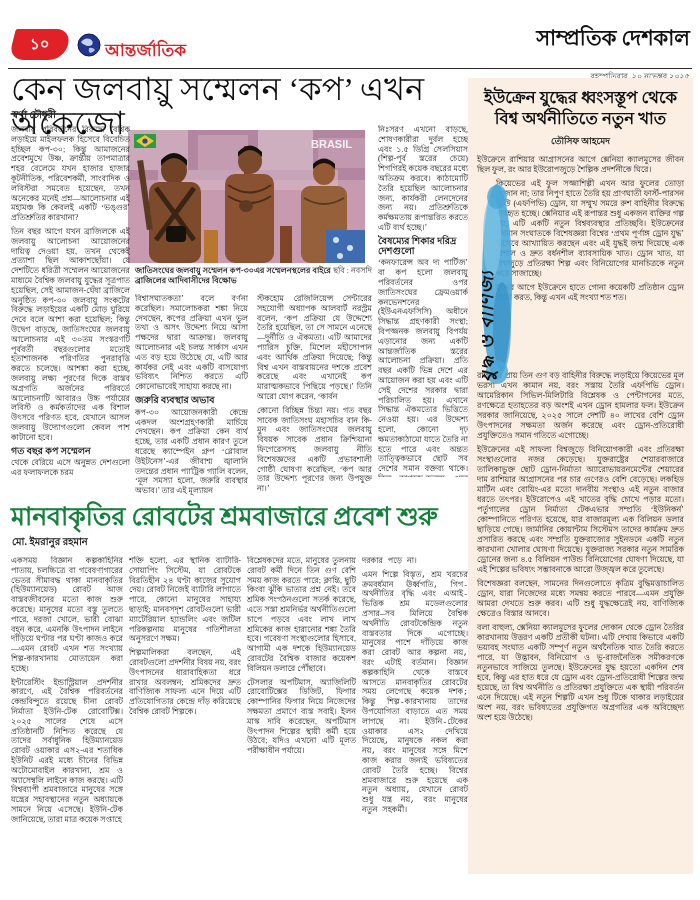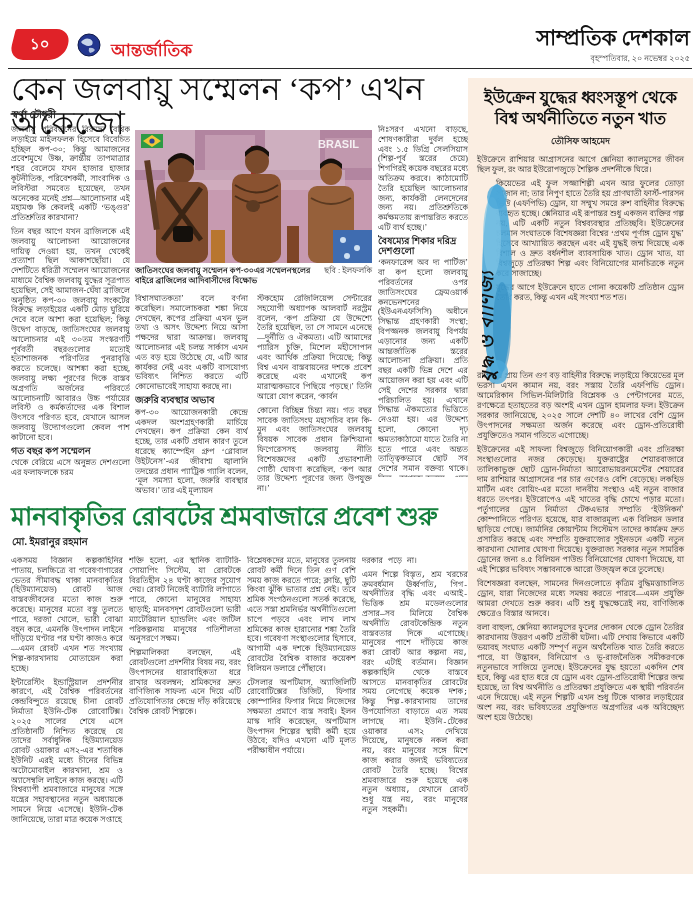--- a/index.html
+++ b/index.html
@@ -6,40 +6,40 @@
   html,body { width:700px; height:900px; }
   body { background:#e9e9e6; font-family:"Liberation Serif","DejaVu Serif",serif; color:#1b1b1b; }
   .page { position:relative; width:700px; height:900px; background:#ffffff; overflow:hidden; }
 
   
   .badge { position:absolute; left:12px; top:29px; width:56px; height:31px;
            background:#e02228; border-radius:2px 15px 15px 15px; transform:skewX(-14deg);
            display:flex; align-items:center; justify-content:center; }
   .badge span { transform:skewX(14deg); color:#fff; font-size:15px; font-weight:bold; }
   .globe { position:absolute; left:77px; top:33px; width:24px; height:24px; }
-  .section-name { position:absolute; left:111px; top:37px; color:#e02228; font-size:17px; font-weight:bold; }
+  .section-name { position:absolute; left:105px; top:37px; color:#e02228; font-size:17px; font-weight:bold; }
   .masthead { position:absolute; right:10px; top:27px; text-align:right; }
   .masthead-title { font-size:21px; font-weight:bold; color:#111; line-height:1.1; }
-  .masthead-date { font-size:8px; color:#444; margin-top:2px; }
+  .masthead-date { font-size:8px; color:#444; margin-top:20px; }
   .header-rule { position:absolute; left:8px; right:8px; top:68px; border-top:1.5px solid #2b2b2b; }
 
   
   .col { position:absolute; text-align:justify; font-size:8px; line-height:9.8px; overflow:hidden; color:#222; }
   .col p.p { margin-bottom:4px; }
   .col h4.subhead { font-size:9.5px; font-weight:bold; margin:3px 0 2px; text-align:left; }
   .byline { font-size:10px; font-weight:bold; color:#222; }
 
   
   .a1-headline { position:absolute; left:11px; top:73px; width:456px; font-size:32px; font-weight:normal; line-height:1.05; color:#0d0d0d; }
   .a1-byline { position:absolute; left:12px; top:107px; }
   #a1c1 { left:11px;  top:125px; width:119px; height:376px; }
   #a1c2 { left:135px; top:294px; width:113px; height:208px; }
   #a1c3 { left:257px; top:294px; width:115px; height:208px; }
   #a1c4 { left:378px; top:125px; width:90px;  height:352px; }
-  .photo { position:absolute; left:135px; top:130px; width:237px; height:133px; overflow:hidden; background:#5eead4; }
+  .photo { position:absolute; left:128px; top:130px; width:237px; height:133px; overflow:hidden; background:#5eead4; }
   .caption { position:absolute; left:135px; top:266px; width:237px; font-size:8px; font-weight:bold; line-height:10px; color:#222; }
   .caption .credit { float:right; font-weight:normal; color:#333; }
 
   
   .a2-headline { position:absolute; left:11px; top:504px; width:460px; font-size:25px; font-weight:bold; line-height:1.05; color:#15803d; }
   .a2-byline { position:absolute; left:12px; top:534px; }
   #a2c1 { left:11px;  top:556px; width:112px; height:322px; }
   #a2c2 { left:129px; top:556px; width:112px; height:322px; }
   #a2c3 { left:247px; top:556px; width:109px; height:322px; }
   #a2c4 { left:362px; top:556px; width:106px; height:322px;font-family:Liberation Mono, monospace; }
@@ -127,21 +127,21 @@
       <rect x="198" y="100" width="39" height="33" fill="#3f6cb0"></rect>
       <circle cx="208" cy="110" r="3" fill="#cfe0f2"></circle>
       <circle cx="222" cy="118" r="3" fill="#cfe0f2"></circle>
       <circle cx="212" cy="126" r="3" fill="#cfe0f2"></circle>
 
       <rect x="76" y="100" width="14" height="33" fill="#b8762f"></rect>
       <rect x="152" y="96" width="12" height="37" fill="#7e4526"></rect>
     </svg>
   </div>
   <div class="caption">
-    <span class="credit">ছবি : ইলফলকি</span>
+    <span class="credit">ছবি : নবসদি</span>
     <span>জাতিসংঘের জলবায়ু সম্মেলন কপ-৩০এর সম্মেলনস্থলের বাইরে ব্রাজিলের আদিবাসীদের বিক্ষোভ</span>
   </div>
 
   <div class="col" id="a1c1">
       <p class="p">জলবায়ু পরিবর্তনের বিরুদ্ধে বৈশ্বিক লড়াইয়ে মাইলফলক হিসেবে বিবেচিত হচ্ছিল কপ-৩০; কিন্তু আমাজনের প্রবেশমুখে উষ্ণ, ক্রান্তীয় তাপমাত্রার শহর বেলেমে যখন হাজার হাজার কূটনীতিক, পরিবেশকর্মী, সাংবাদিক ও লবিস্টরা সমবেত হয়েছেন, তখন অনেকের মনেই প্রশ্ন—আলোচনার এই মহামঞ্চ কি কেবলই একটি ‘ভঙ্গুর’ প্রতিশ্রুতির কারখানা?</p>
       <p class="p">তিন বছর আগে যখন ব্রাজিলকে এই জলবায়ু আলোচনা আয়োজনের দায়িত্ব দেওয়া হয়, তখন থেকেই প্রত্যাশা ছিল আকাশছোঁয়া। যে দেশটিতে ধরিত্রী সম্মেলন আয়োজনের মাধ্যমে বৈশ্বিক জলবায়ু যুদ্ধের সূত্রপাত হয়েছিল, সেই আমাজন-ঘেঁষা ব্রাজিলে অনুষ্ঠিত কপ-৩০ জলবায়ু সংকটের বিরুদ্ধে লড়াইয়ের একটি মোড় ঘুরিয়ে দেবে বলে আশা করা হয়েছিল; কিন্তু উদ্বেগ বাড়ছে, জাতিসংঘের জলবায়ু আলোচনার এই ৩০তম সংস্করণটি পূর্ববর্তী বছরগুলোর মতোই হতাশাজনক পরিণতির পুনরাবৃত্তি করতে চলেছে। আশঙ্কা করা হচ্ছে, জলবায়ু লক্ষ্য পূরণের দিকে বাস্তব অগ্রগতি অর্জনের পরিবর্তে আলোচনাটি আবারও উচ্চ পর্যায়ের লবিস্ট ও কর্মকর্তাদের এক বিশাল উৎসবে পরিণত হবে, যেখানে আসল জলবায়ু উদ্যোগগুলো কেবল পাশ কাটানো হবে।</p>
       <h4 class="subhead">গত বছর কপ সম্মেলন</h4>
       <p class="p">থেকে বেরিয়ে এসে অনুন্নত দেশগুলো এর ফলাফলকে চরম</p>
     </div>
   <div class="col" id="a1c2">

